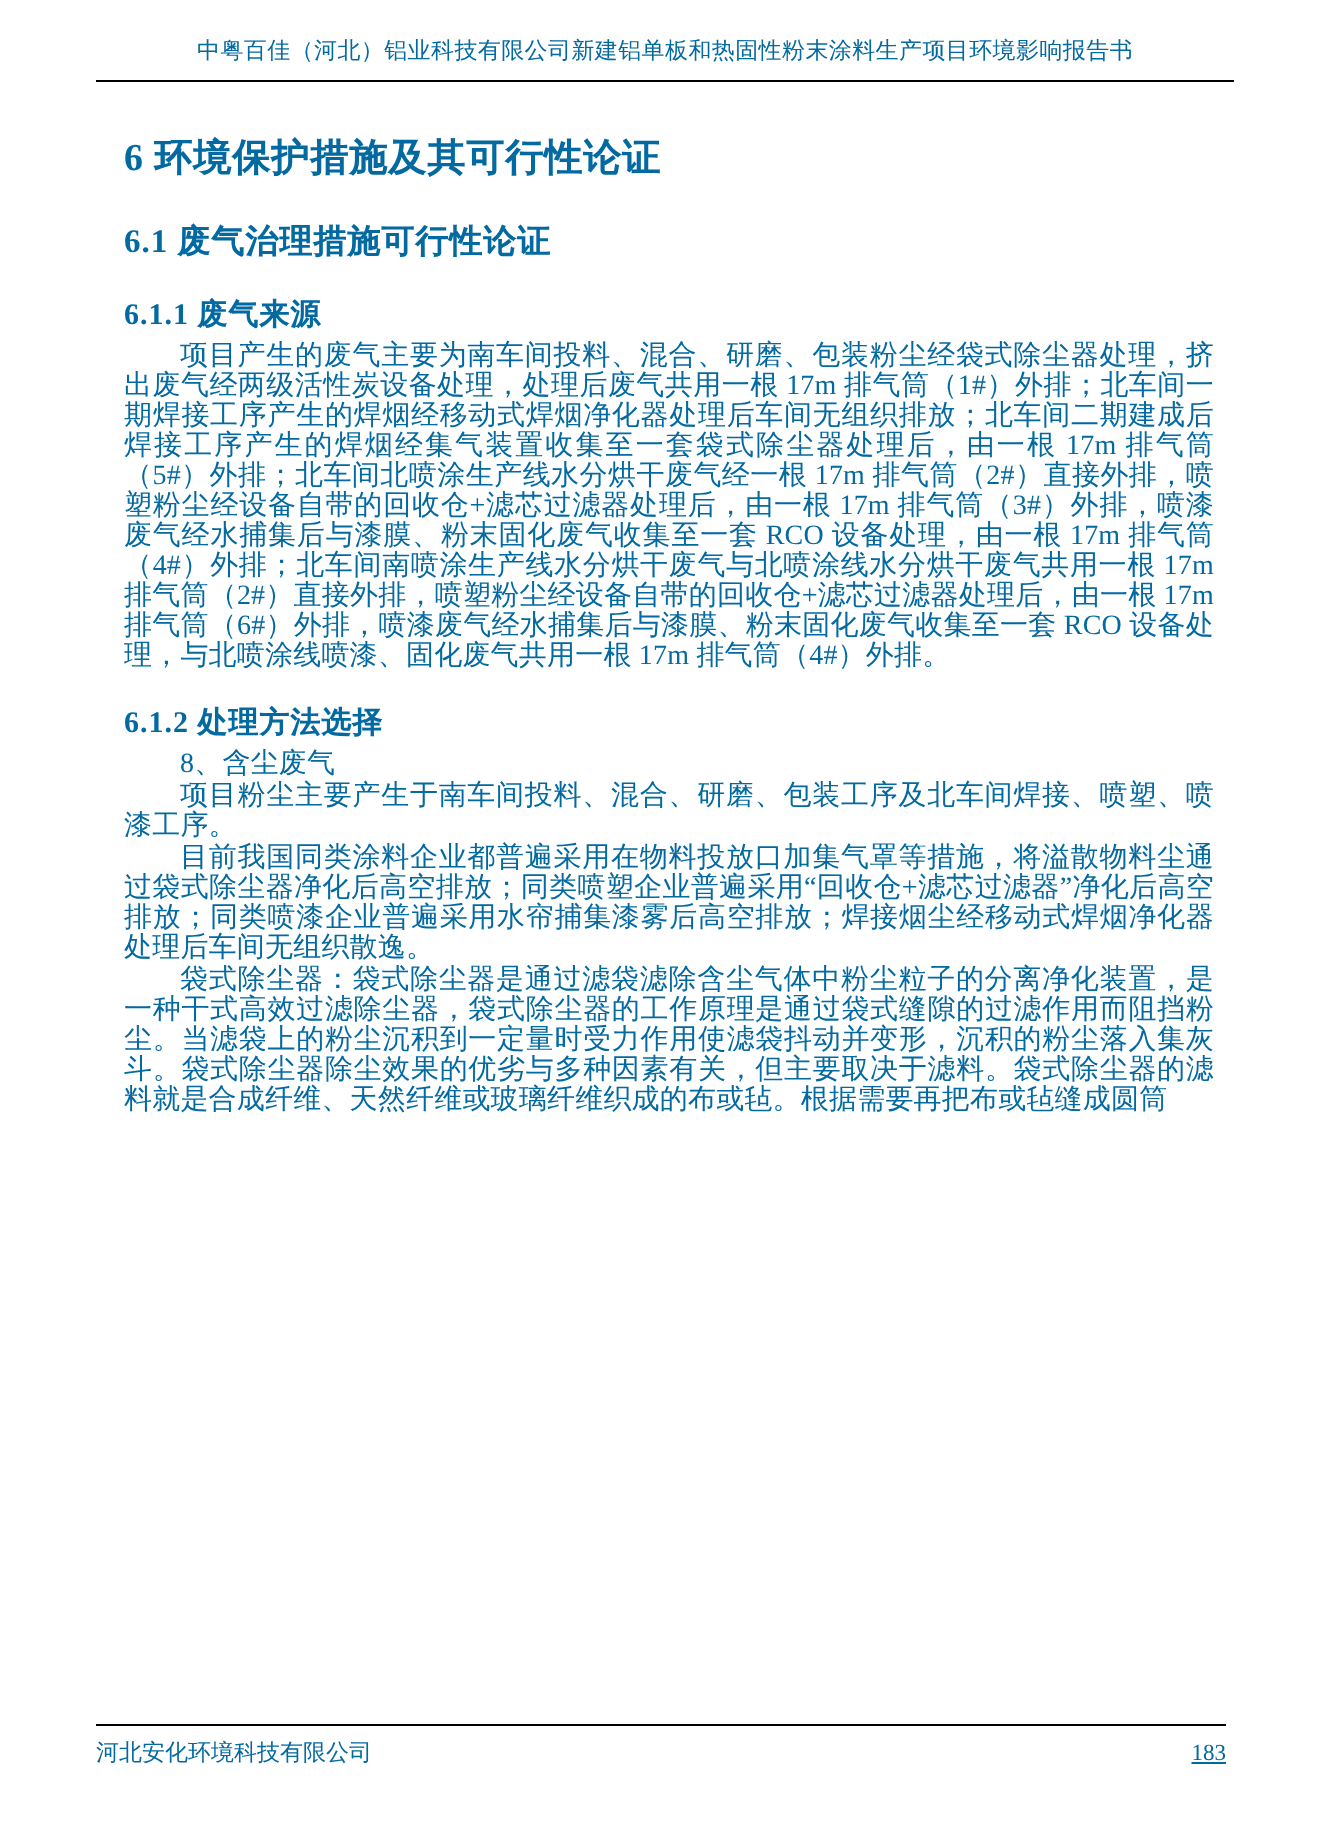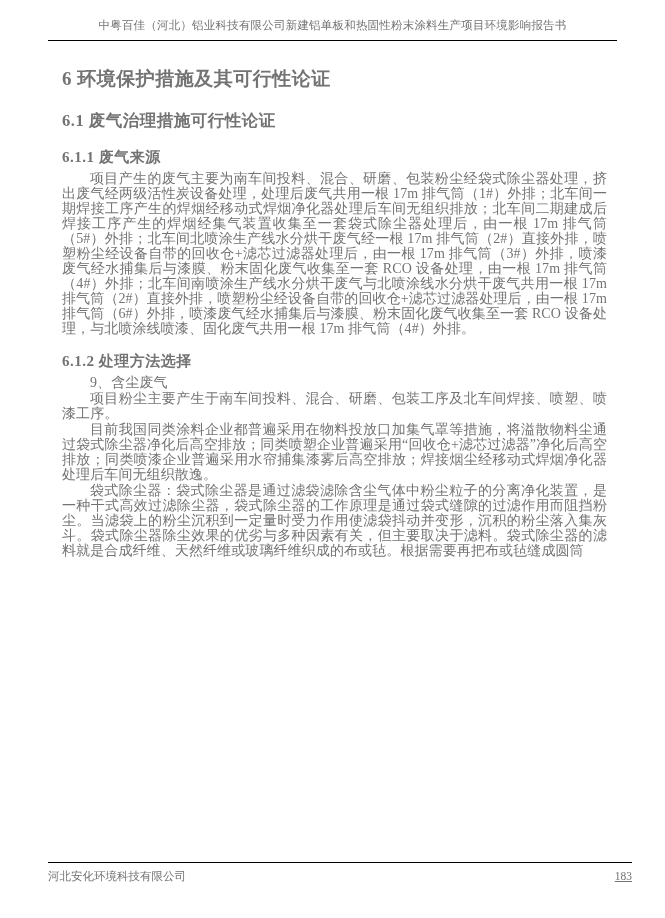--- a/index.html
+++ b/index.html
@@ -8,21 +8,21 @@
     background: #d8d8d8;
   }
   .page {
     width: 665px;
     height: 918px;
     background: #ffffff;
     margin: 0 auto;
     position: relative;
     box-sizing: border-box;
     font-family: "Liberation Serif", serif;
-    color: #737373;
+    color: #0369a1;
     overflow: hidden;
   }
   .header {
     position: absolute;
     top: 18px;
     left: 48px;
     right: 48px;
     text-align: center;
     font-size: 11.5px;
     font-family: "Liberation Serif", serif;
@@ -61,21 +61,21 @@
     line-height: 15px;
     margin: 0 0 1px 0;
     text-align: justify;
     text-justify: inter-ideograph;
     text-indent: 2em;
     letter-spacing: 0.1px;
   }
   .footer {
     position: absolute;
     left: 48px;
-    right: 33px;
+    right: 52px;
     bottom: 34px;
     border-top: 1px solid #000000;
     padding-top: 6px;
     font-size: 11.5px;
     display: flex;
     justify-content: space-between;
     align-items: baseline;
   }
   .footer-left { font-family: "Liberation Serif", serif; }
   .footer-right { font-family: "Liberation Serif", serif; text-decoration: underline; }
@@ -92,21 +92,21 @@
     <h1 class="sec">6  环境保护措施及其可行性论证</h1>
 
     <h2 class="sec">6.1  废气治理措施可行性论证</h2>
 
     <h3 class="sec">6.1.1  废气来源</h3>
 
     <p class="para">项目产生的废气主要为南车间投料、混合、研磨、包装粉尘经袋式除尘器处理，挤出废气经两级活性炭设备处理，处理后废气共用一根 17m 排气筒（1#）外排；北车间一期焊接工序产生的焊烟经移动式焊烟净化器处理后车间无组织排放；北车间二期建成后焊接工序产生的焊烟经集气装置收集至一套袋式除尘器处理后，由一根 17m 排气筒（5#）外排；北车间北喷涂生产线水分烘干废气经一根 17m 排气筒（2#）直接外排，喷塑粉尘经设备自带的回收仓+滤芯过滤器处理后，由一根 17m 排气筒（3#）外排，喷漆废气经水捕集后与漆膜、粉末固化废气收集至一套 RCO 设备处理，由一根 17m 排气筒（4#）外排；北车间南喷涂生产线水分烘干废气与北喷涂线水分烘干废气共用一根 17m 排气筒（2#）直接外排，喷塑粉尘经设备自带的回收仓+滤芯过滤器处理后，由一根 17m 排气筒（6#）外排，喷漆废气经水捕集后与漆膜、粉末固化废气收集至一套 RCO 设备处理，与北喷涂线喷漆、固化废气共用一根 17m 排气筒（4#）外排。</p>
 
     <h3 class="sec">6.1.2  处理方法选择</h3>
 
-    <p class="para">9、含尘废气</p>
+    <p class="para">8、含尘废气</p>
 
     <p class="para">项目粉尘主要产生于南车间投料、混合、研磨、包装工序及北车间焊接、喷塑、喷漆工序。</p>
 
     <p class="para">目前我国同类涂料企业都普遍采用在物料投放口加集气罩等措施，将溢散物料尘通过袋式除尘器净化后高空排放；同类喷塑企业普遍采用“回收仓+滤芯过滤器”净化后高空排放；同类喷漆企业普遍采用水帘捕集漆雾后高空排放；焊接烟尘经移动式焊烟净化器处理后车间无组织散逸。</p>
 
     <p class="para">袋式除尘器：袋式除尘器是通过滤袋滤除含尘气体中粉尘粒子的分离净化装置，是一种干式高效过滤除尘器，袋式除尘器的工作原理是通过袋式缝隙的过滤作用而阻挡粉尘。当滤袋上的粉尘沉积到一定量时受力作用使滤袋抖动并变形，沉积的粉尘落入集灰斗。袋式除尘器除尘效果的优劣与多种因素有关，但主要取决于滤料。袋式除尘器的滤料就是合成纤维、天然纤维或玻璃纤维织成的布或毡。根据需要再把布或毡缝成圆筒</p>
 
   </div>
 
   <div class="footer">

